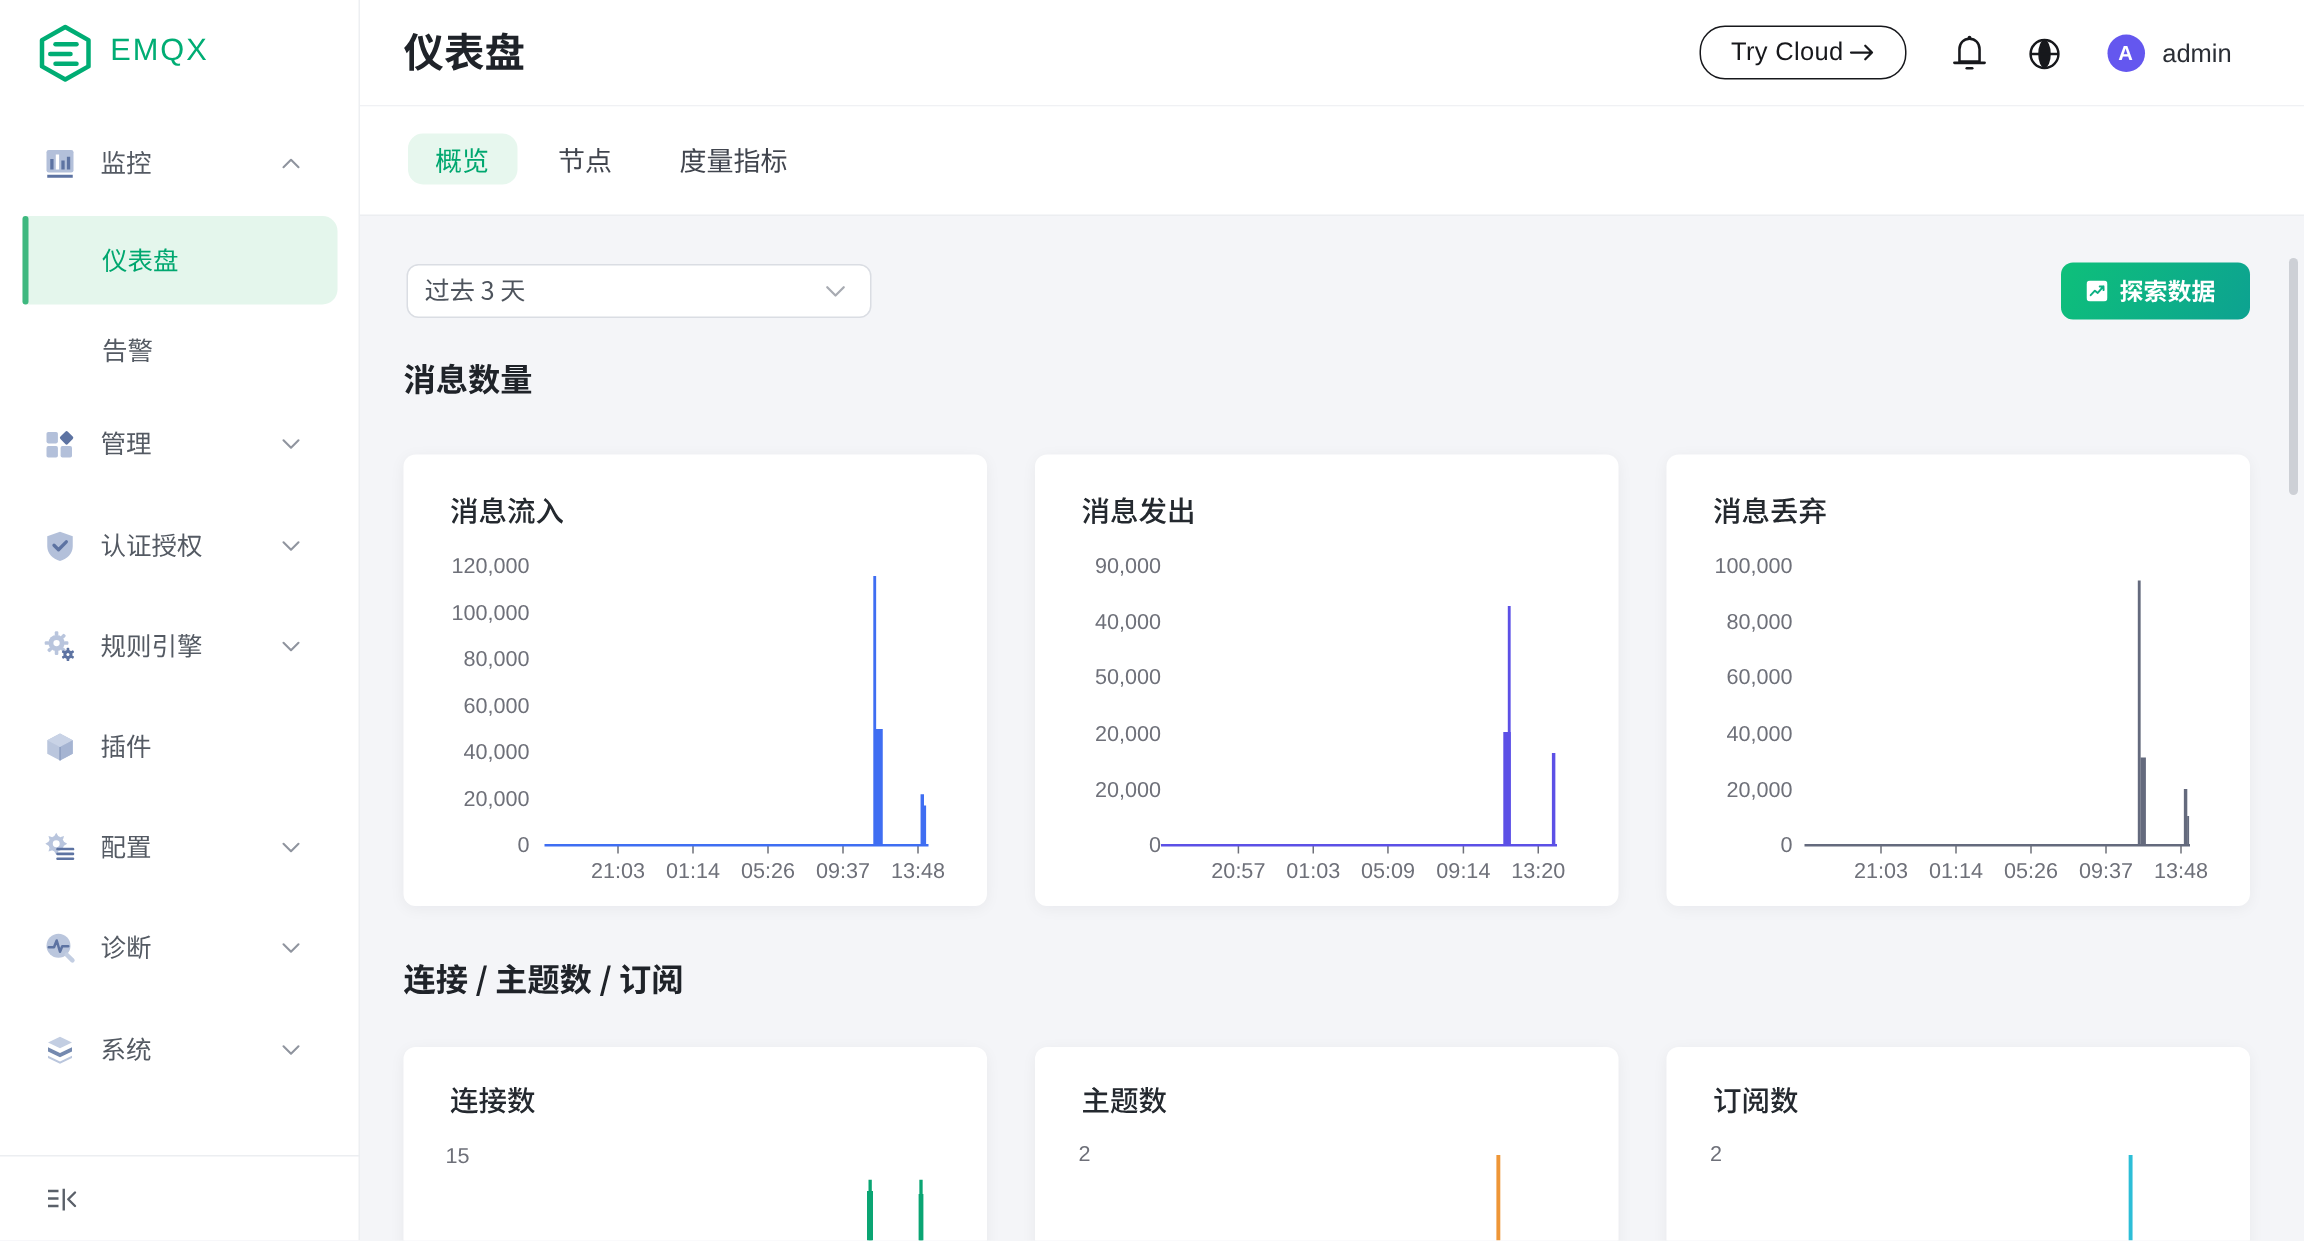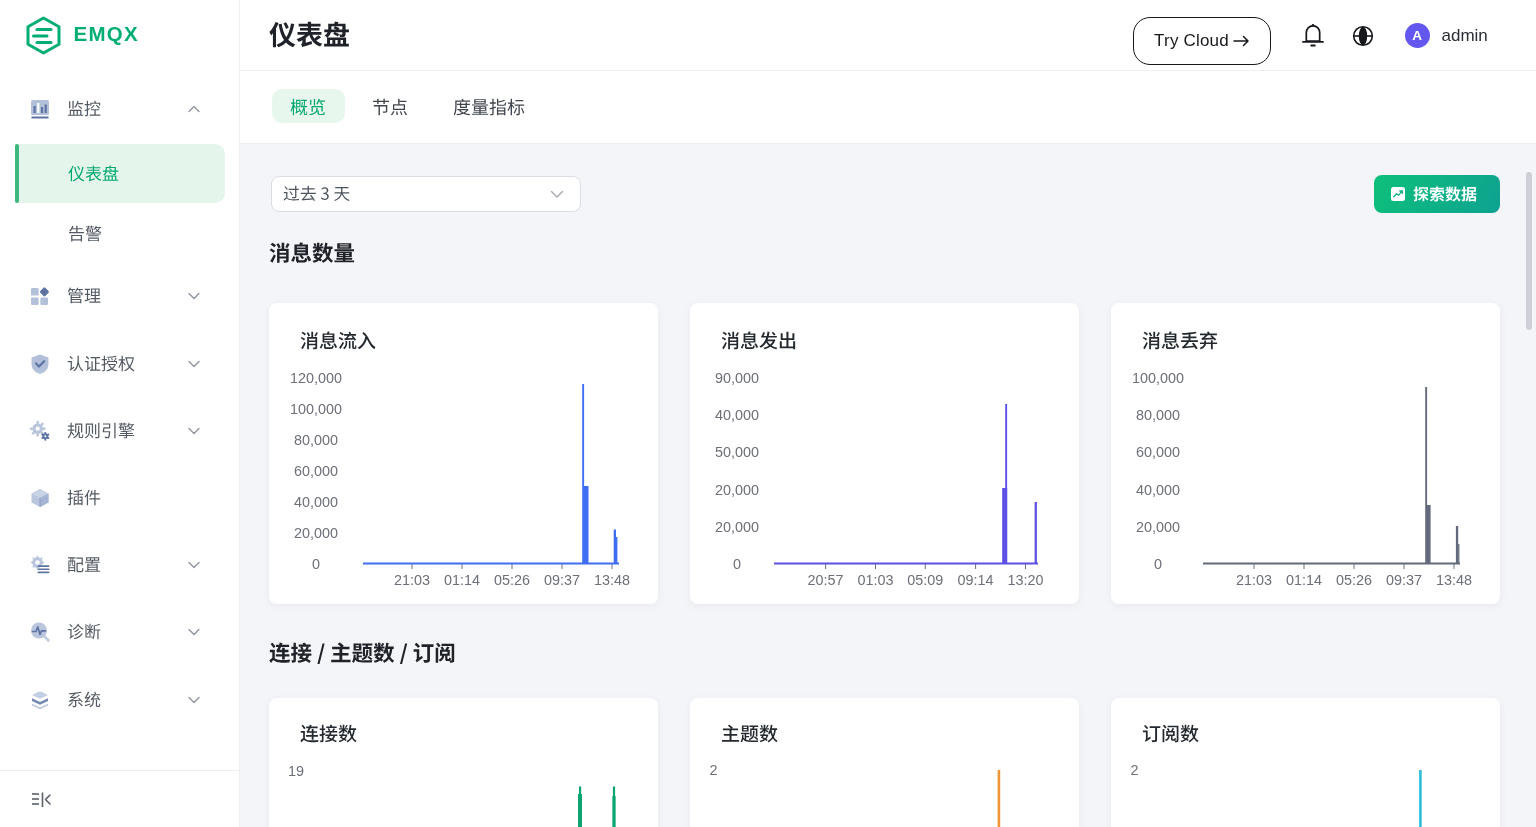--- a/index.html
+++ b/index.html
@@ -1,28 +1,28 @@
 <!DOCTYPE html>
 <html><head><meta charset="utf-8"><style>
 *{margin:0;padding:0;box-sizing:border-box}
 html,body{width:1536px;height:827px;overflow:hidden;font-family:"Liberation Sans",sans-serif;background:#f4f5f8}
 .abs{position:absolute}
 svg{display:block}
 .card{position:absolute;width:389px;background:#fff;border-radius:8px;box-shadow:0 2px 10px rgba(15,23,42,.05)}
-.ylab{position:absolute;color:#6e7079;font-size:14.4px;text-align:center;line-height:1}
+.ylab{position:absolute;color:#6e7079;font-size:14.4px;text-align:right;line-height:1}
 </style></head><body style="position:relative">
 <div class="abs" style="left:240px;top:144px;width:1296px;height:683px;background:#f4f5f8"></div>
 <div class="abs" style="left:0;top:0;width:240px;height:827px;background:#fff;border-right:1px solid #edeff2">
 <svg class="abs" style="left:26px;top:15.5px" width="35" height="39" viewBox="0 0 35 39">
 <polygon points="17.5,2 33,10.75 33,28.25 17.5,37 2,28.25 2,10.75" fill="none" stroke="#00ad74" stroke-width="3" stroke-linejoin="round"></polygon>
 <line x1="11" y1="13.5" x2="25" y2="13.5" stroke="#00ad74" stroke-width="3" stroke-linecap="round"></line>
 <line x1="7.5" y1="20" x2="21" y2="20" stroke="#00ad74" stroke-width="3" stroke-linecap="round"></line>
 <line x1="11" y1="26.5" x2="25" y2="26.5" stroke="#00ad74" stroke-width="3" stroke-linecap="round"></line>
 </svg>
-<div class="abs" style="left:73.5px;top:21.5px;font-size:20.5px;font-weight:bold;color:#00ad74;letter-spacing:1.3px">EMQX</div>
+<div class="abs" style="left:73.5px;top:21.5px;font-size:20.5px;font-weight:normal;color:#00ad74;letter-spacing:1.3px">EMQX</div>
 </div>
 <div class="abs" style="left:29px;top:98px;line-height:0">
     <svg width="22" height="22" viewBox="0 0 22 22">
 <rect x="2" y="2" width="18" height="15" rx="1.5" fill="#b3c0da"></rect>
 <rect x="4.5" y="8" width="2.2" height="7" fill="#5d73a2"></rect>
 <rect x="8.2" y="5" width="2.2" height="10" fill="#ffffff"></rect>
 <rect x="11.9" y="9" width="2.2" height="6" fill="#5d73a2"></rect>
 <rect x="15.6" y="6.5" width="2.2" height="8.5" fill="#5d73a2"></rect>
 <rect x="2.5" y="18.5" width="17" height="2" fill="#5d73a2"></rect>
 </svg>
@@ -224,21 +224,21 @@
 <line x1="11.5" y1="0.5" x2="11.5" y2="15"></line>
 <polyline points="19,3 14.5,7.5 19,12" stroke-linecap="round" stroke-linejoin="round"></polyline>
 </g>
   </svg>
 <div class="abs" style="left:240px;top:0;width:1296px;height:71px;background:#fff;border-bottom:1px solid #f0f1f4"></div>
 <div style="position:absolute;left:269px;top:20.5px;line-height:0">
     <svg style="width:81.0px;height:27px;" viewBox="0 -880 3000 1000">
       <path fill="#1f2329" d="M534.0 -784.0C573.0 -722.0 615.0 -639.0 631.0 -587.0L731.0 -641.0C714.0 -694.0 669.0 -773.0 628.0 -832.0ZM814.0 -788.0C784.0 -597.0 736.0 -422.0 640.0 -280.0C551.0 -413.0 499.0 -582.0 468.0 -775.0L354.0 -759.0C394.0 -525.0 453.0 -330.0 556.0 -179.0C484.0 -106.0 393.0 -46.0 276.0 -2.0C299.0 21.0 333.0 64.0 349.0 91.0C463.0 44.0 555.0 -17.0 629.0 -88.0C699.0 -13.0 786.0 47.0 894.0 92.0C912.0 60.0 951.0 11.0 979.0 -12.0C871.0 -52.0 784.0 -111.0 714.0 -185.0C834.0 -346.0 894.0 -546.0 934.0 -769.0ZM242.0 -846.0C191.0 -703.0 104.0 -560.0 14.0 -470.0C34.0 -441.0 67.0 -375.0 78.0 -345.0C101.0 -369.0 123.0 -396.0 145.0 -425.0V88.0H259.0V-603.0C296.0 -670.0 329.0 -741.0 355.0 -810.0Z M1235.0 89.0C1265.0 70.0 1311.0 56.0 1597.0 -30.0C1590.0 -55.0 1580.0 -104.0 1577.0 -137.0L1361.0 -78.0V-248.0C1408.0 -282.0 1452.0 -320.0 1490.0 -359.0C1566.0 -151.0 1690.0 -4.0 1898.0 66.0C1916.0 34.0 1951.0 -14.0 1977.0 -39.0C1887.0 -64.0 1811.0 -106.0 1750.0 -160.0C1808.0 -193.0 1873.0 -236.0 1930.0 -277.0L1830.0 -351.0C1792.0 -314.0 1735.0 -270.0 1682.0 -234.0C1650.0 -275.0 1624.0 -320.0 1604.0 -370.0H1942.0V-472.0H1558.0V-528.0H1869.0V-623.0H1558.0V-676.0H1908.0V-777.0H1558.0V-850.0H1437.0V-777.0H1099.0V-676.0H1437.0V-623.0H1149.0V-528.0H1437.0V-472.0H1056.0V-370.0H1340.0C1253.0 -301.0 1133.0 -240.0 1021.0 -205.0C1046.0 -181.0 1082.0 -136.0 1099.0 -108.0C1145.0 -125.0 1191.0 -146.0 1236.0 -170.0V-97.0C1236.0 -53.0 1208.0 -29.0 1185.0 -17.0C1204.0 7.0 1228.0 60.0 1235.0 89.0Z M2042.0 -41.0V62.0H2958.0V-41.0H2856.0V-267.0H2166.0C2238.0 -318.0 2276.0 -388.0 2294.0 -459.0H2426.0L2375.0 -396.0C2433.0 -373.0 2508.0 -333.0 2544.0 -305.0L2599.0 -377.0C2614.0 -350.0 2628.0 -310.0 2632.0 -283.0C2702.0 -283.0 2752.0 -284.0 2789.0 -300.0C2826.0 -316.0 2836.0 -343.0 2836.0 -394.0V-459.0H2961.0V-562.0H2836.0V-777.0H2547.0L2576.0 -836.0L2444.0 -858.0C2439.0 -835.0 2427.0 -804.0 2416.0 -777.0H2193.0V-604.0L2192.0 -562.0H2047.0V-459.0H2169.0C2151.0 -416.0 2119.0 -375.0 2063.0 -340.0C2088.0 -324.0 2133.0 -281.0 2150.0 -258.0V-41.0ZM2389.0 -616.0C2425.0 -603.0 2468.0 -582.0 2503.0 -562.0H2310.0L2311.0 -601.0V-683.0H2442.0ZM2716.0 -683.0V-562.0H2580.0L2612.0 -604.0C2575.0 -632.0 2506.0 -665.0 2450.0 -683.0ZM2716.0 -459.0V-396.0C2716.0 -385.0 2711.0 -382.0 2698.0 -381.0L2603.0 -382.0C2568.0 -407.0 2503.0 -438.0 2450.0 -459.0ZM2261.0 -41.0V-175.0H2347.0V-41.0ZM2456.0 -41.0V-175.0H2542.0V-41.0ZM2652.0 -41.0V-175.0H2739.0V-41.0Z"></path>
     </svg>
   </div>
-<div class="abs" style="left:1133px;top:17px;width:138px;height:48px;border:1.5px solid #17181c;border-radius:17px;background:#fff;display:flex;align-items:center;justify-content:center;gap:4px">
+<div class="abs" style="left:1133px;top:17px;width:138px;height:36px;border:1.5px solid #17181c;border-radius:17px;background:#fff;display:flex;align-items:center;justify-content:center;gap:4px">
 <span style="font-size:17px;color:#17181c;font-weight:500;letter-spacing:0.2px">Try Cloud</span>
 <svg width="17" height="12" viewBox="0 0 17 12">
       <path d="M1 6 H15 M10.5 1.5 L15 6 L10.5 10.5" fill="none" stroke="#17181c" stroke-width="1.5" stroke-linecap="round" stroke-linejoin="round"></path>
     </svg>
 </div>
 <svg class="abs" style="left:1301.5px;top:23px" width="22" height="24" viewBox="0 0 22 24">
 <circle cx="11" cy="2.2" r="1.3" fill="#17181c"></circle>
 <path d="M11 2.8 C7 2.8 4.3 5.9 4.3 9.8 V18 H17.7 V9.8 C17.7 5.9 15 2.8 11 2.8 Z" fill="none" stroke="#17181c" stroke-width="1.7" stroke-linejoin="round"></path>
 <line x1="1" y1="18.9" x2="21" y2="18.9" stroke="#17181c" stroke-width="1.9" stroke-linecap="round"></line>
 <line x1="9.2" y1="22.5" x2="12.8" y2="22.5" stroke="#17181c" stroke-width="1.8" stroke-linecap="round"></line>
@@ -382,21 +382,21 @@
     <rect x="316.0" y="202.0" width="3.6" height="58.7" fill="#646a7d"></rect>
     <rect x="344.9" y="223.0" width="2.3" height="37.7" fill="#646a7d"></rect>
     <rect x="347.1" y="241.0" width="1.3" height="19.7" fill="#646a7d"></rect>
 </svg>
 <div class="card" style="left:269px;top:698px;height:300px"></div>
 <div style="position:absolute;left:300px;top:723.6px;line-height:0">
     <svg style="width:57.0px;height:19px;" viewBox="0 -880 3000 1000">
       <path fill="#24292f" d="M78.0 -787.0C128.0 -731.0 188.0 -653.0 214.0 -603.0L292.0 -657.0C263.0 -706.0 201.0 -781.0 150.0 -834.0ZM257.0 -508.0H42.0V-421.0H166.0V-124.0C122.0 -105.0 72.0 -62.0 22.0 -4.0L92.0 89.0C133.0 23.0 176.0 -43.0 207.0 -43.0C229.0 -43.0 264.0 -8.0 307.0 19.0C381.0 63.0 465.0 74.0 597.0 74.0C700.0 74.0 877.0 68.0 949.0 63.0C951.0 34.0 967.0 -16.0 978.0 -42.0C877.0 -29.0 717.0 -20.0 601.0 -20.0C484.0 -20.0 393.0 -27.0 326.0 -69.0C296.0 -87.0 275.0 -103.0 257.0 -115.0ZM376.0 -399.0C385.0 -409.0 423.0 -415.0 470.0 -415.0H617.0V-299.0H316.0V-210.0H617.0V-45.0H714.0V-210.0H944.0V-299.0H714.0V-415.0H898.0L899.0 -503.0H714.0V-615.0H617.0V-503.0H473.0C500.0 -550.0 527.0 -604.0 551.0 -660.0H929.0V-742.0H585.0L613.0 -818.0L514.0 -845.0C505.0 -811.0 494.0 -775.0 482.0 -742.0H325.0V-660.0H450.0C429.0 -610.0 410.0 -570.0 400.0 -554.0C380.0 -518.0 364.0 -494.0 344.0 -490.0C355.0 -464.0 371.0 -419.0 376.0 -399.0Z M1151.0 -843.0V-648.0H1039.0V-560.0H1151.0V-357.0C1104.0 -343.0 1060.0 -331.0 1025.0 -323.0L1047.0 -232.0L1151.0 -264.0V-24.0C1151.0 -11.0 1146.0 -7.0 1134.0 -7.0C1123.0 -7.0 1088.0 -7.0 1050.0 -8.0C1062.0 17.0 1073.0 57.0 1076.0 80.0C1136.0 81.0 1176.0 77.0 1202.0 62.0C1228.0 47.0 1238.0 23.0 1238.0 -24.0V-291.0L1333.0 -321.0L1320.0 -407.0L1238.0 -382.0V-560.0H1331.0V-648.0H1238.0V-843.0ZM1565.0 -823.0C1578.0 -800.0 1593.0 -772.0 1605.0 -746.0H1383.0V-665.0H1931.0V-746.0H1703.0C1690.0 -775.0 1672.0 -809.0 1653.0 -836.0ZM1760.0 -661.0C1743.0 -617.0 1710.0 -555.0 1684.0 -514.0H1532.0L1595.0 -541.0C1583.0 -574.0 1554.0 -625.0 1526.0 -663.0L1453.0 -634.0C1479.0 -597.0 1504.0 -548.0 1516.0 -514.0H1350.0V-432.0H1955.0V-514.0H1775.0C1798.0 -550.0 1824.0 -594.0 1847.0 -636.0ZM1394.0 -132.0C1456.0 -113.0 1524.0 -89.0 1591.0 -61.0C1524.0 -28.0 1436.0 -8.0 1321.0 3.0C1335.0 22.0 1351.0 56.0 1358.0 82.0C1501.0 62.0 1608.0 31.0 1687.0 -20.0C1764.0 16.0 1834.0 53.0 1881.0 86.0L1940.0 14.0C1894.0 -16.0 1830.0 -49.0 1759.0 -81.0C1800.0 -126.0 1829.0 -182.0 1849.0 -252.0H1966.0V-332.0H1619.0C1634.0 -360.0 1648.0 -388.0 1659.0 -415.0L1572.0 -432.0C1559.0 -400.0 1542.0 -366.0 1523.0 -332.0H1336.0V-252.0H1477.0C1449.0 -207.0 1420.0 -166.0 1394.0 -132.0ZM1754.0 -252.0C1736.0 -197.0 1710.0 -153.0 1673.0 -117.0C1623.0 -137.0 1572.0 -156.0 1524.0 -172.0C1540.0 -196.0 1557.0 -224.0 1574.0 -252.0Z M2435.0 -828.0C2418.0 -790.0 2387.0 -733.0 2363.0 -697.0L2424.0 -669.0C2451.0 -701.0 2483.0 -750.0 2514.0 -795.0ZM2079.0 -795.0C2105.0 -754.0 2130.0 -699.0 2138.0 -664.0L2210.0 -696.0C2201.0 -731.0 2174.0 -784.0 2147.0 -823.0ZM2394.0 -250.0C2373.0 -206.0 2345.0 -167.0 2312.0 -134.0C2279.0 -151.0 2245.0 -167.0 2212.0 -182.0L2250.0 -250.0ZM2097.0 -151.0C2144.0 -132.0 2197.0 -107.0 2246.0 -81.0C2185.0 -40.0 2113.0 -11.0 2035.0 6.0C2051.0 24.0 2069.0 57.0 2078.0 78.0C2169.0 53.0 2253.0 16.0 2323.0 -39.0C2355.0 -20.0 2383.0 -2.0 2405.0 15.0L2462.0 -47.0C2440.0 -62.0 2413.0 -78.0 2384.0 -95.0C2436.0 -153.0 2476.0 -224.0 2501.0 -312.0L2450.0 -331.0L2435.0 -328.0H2288.0L2307.0 -374.0L2224.0 -390.0C2216.0 -370.0 2208.0 -349.0 2198.0 -328.0H2066.0V-250.0H2158.0C2138.0 -213.0 2116.0 -179.0 2097.0 -151.0ZM2246.0 -845.0V-662.0H2047.0V-586.0H2217.0C2168.0 -528.0 2097.0 -474.0 2032.0 -447.0C2050.0 -429.0 2071.0 -397.0 2082.0 -376.0C2138.0 -407.0 2198.0 -455.0 2246.0 -508.0V-402.0H2334.0V-527.0C2378.0 -494.0 2429.0 -453.0 2453.0 -430.0L2504.0 -497.0C2483.0 -511.0 2410.0 -557.0 2360.0 -586.0H2532.0V-662.0H2334.0V-845.0ZM2621.0 -838.0C2598.0 -661.0 2553.0 -492.0 2474.0 -387.0C2494.0 -374.0 2530.0 -343.0 2544.0 -328.0C2566.0 -361.0 2587.0 -398.0 2605.0 -439.0C2626.0 -351.0 2652.0 -270.0 2686.0 -197.0C2631.0 -107.0 2555.0 -38.0 2450.0 11.0C2467.0 29.0 2492.0 68.0 2501.0 88.0C2600.0 36.0 2675.0 -29.0 2732.0 -111.0C2780.0 -33.0 2840.0 30.0 2914.0 75.0C2928.0 52.0 2955.0 18.0 2976.0 1.0C2896.0 -42.0 2833.0 -111.0 2783.0 -197.0C2834.0 -298.0 2866.0 -420.0 2887.0 -567.0H2953.0V-654.0H2675.0C2688.0 -709.0 2699.0 -767.0 2708.0 -826.0ZM2799.0 -567.0C2785.0 -464.0 2765.0 -375.0 2735.0 -297.0C2702.0 -379.0 2677.0 -470.0 2660.0 -567.0Z"></path>
     </svg>
   </div>
-<div class="ylab" style="left:279px;top:764.0px;width:34px">19</div>
+<div class="ylab" style="left:279px;top:764.0px;width:34px">15</div>
 <div class="ylab" style="left:279px;top:844px;width:34px">10</div>
 <svg class="abs" style="left:269px;top:698px;overflow:hidden" width="389" height="129" viewBox="0 0 389 129">
     <rect x="310" y="88.5" width="2.2" height="212" fill="#0aa573"></rect>
     <rect x="309" y="96" width="4" height="204" fill="#0aa573"></rect>
     <rect x="343.9" y="88.5" width="2.2" height="212" fill="#0aa573"></rect>
     <rect x="343.4" y="98" width="3.2" height="202" fill="#0aa573"></rect>
   </svg>
 <div class="card" style="left:690px;top:698px;height:300px"></div>
 <div style="position:absolute;left:721px;top:723.6px;line-height:0">
     <svg style="width:57.0px;height:19px;" viewBox="0 -880 3000 1000">

